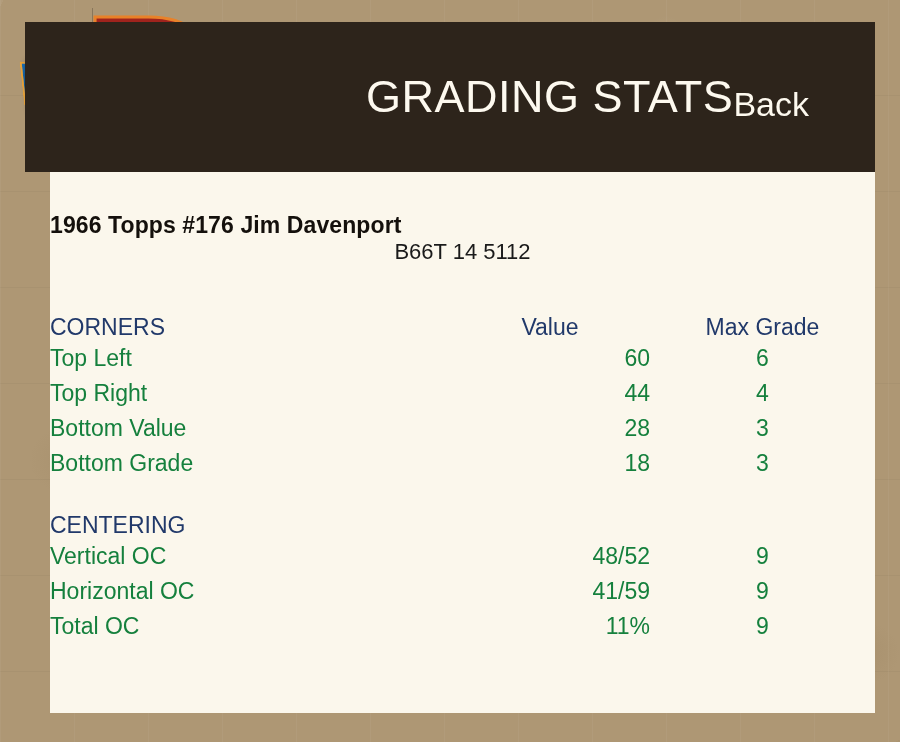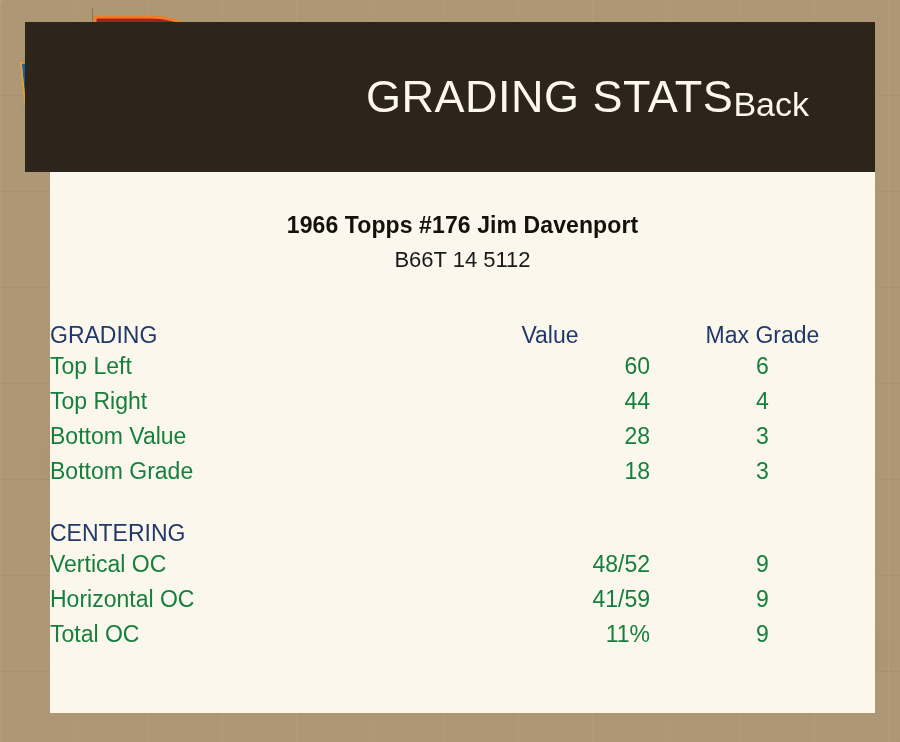--- a/index.html
+++ b/index.html
@@ -179,33 +179,32 @@
     position: absolute;
     left: 50px;
     top: 172px;
     width: 825px;
     height: 541px;
     background: #fbf7ec;
     z-index: 4;
   }
 
   .card-title {
-    text-align: center;
+    text-align: left;
     color: #14100c;
     font-size: 23px;
     font-weight: bold;
     margin-top: 40px;
     letter-spacing: 0.1px;
   }
   .card-subtitle {
     text-align: center;
     color: #1a1a1a;
     font-size: 22px;
     font-weight: normal;
-    margin-top: 8px;
   }
 
   
   #stats-table {
     width: 100%;
     border-collapse: collapse;
     margin-top: 34px;
     color: #21396a;
   }
   #stats-table col.c-label { width: 400px; }
@@ -284,21 +283,21 @@
   <div class="card-subtitle">B66T 14 5112</div>
 
   <table id="stats-table">
     <colgroup>
       <col class="c-label">
       <col class="c-value">
       <col class="c-grade">
     </colgroup>
     <tbody>
         <tr class="section-row">
-          <th>GRADING</th>
+          <th>CORNERS</th>
           <th class="col-head">Value</th>
           <th class="col-head grade-head">Max Grade</th>
         </tr>
         <tr class="data-row">
           <td class="label">Top Left</td>
           <td class="value">60</td>
           <td class="grade">6</td>
         </tr>
         <tr class="data-row">
           <td class="label">Top Right</td>

